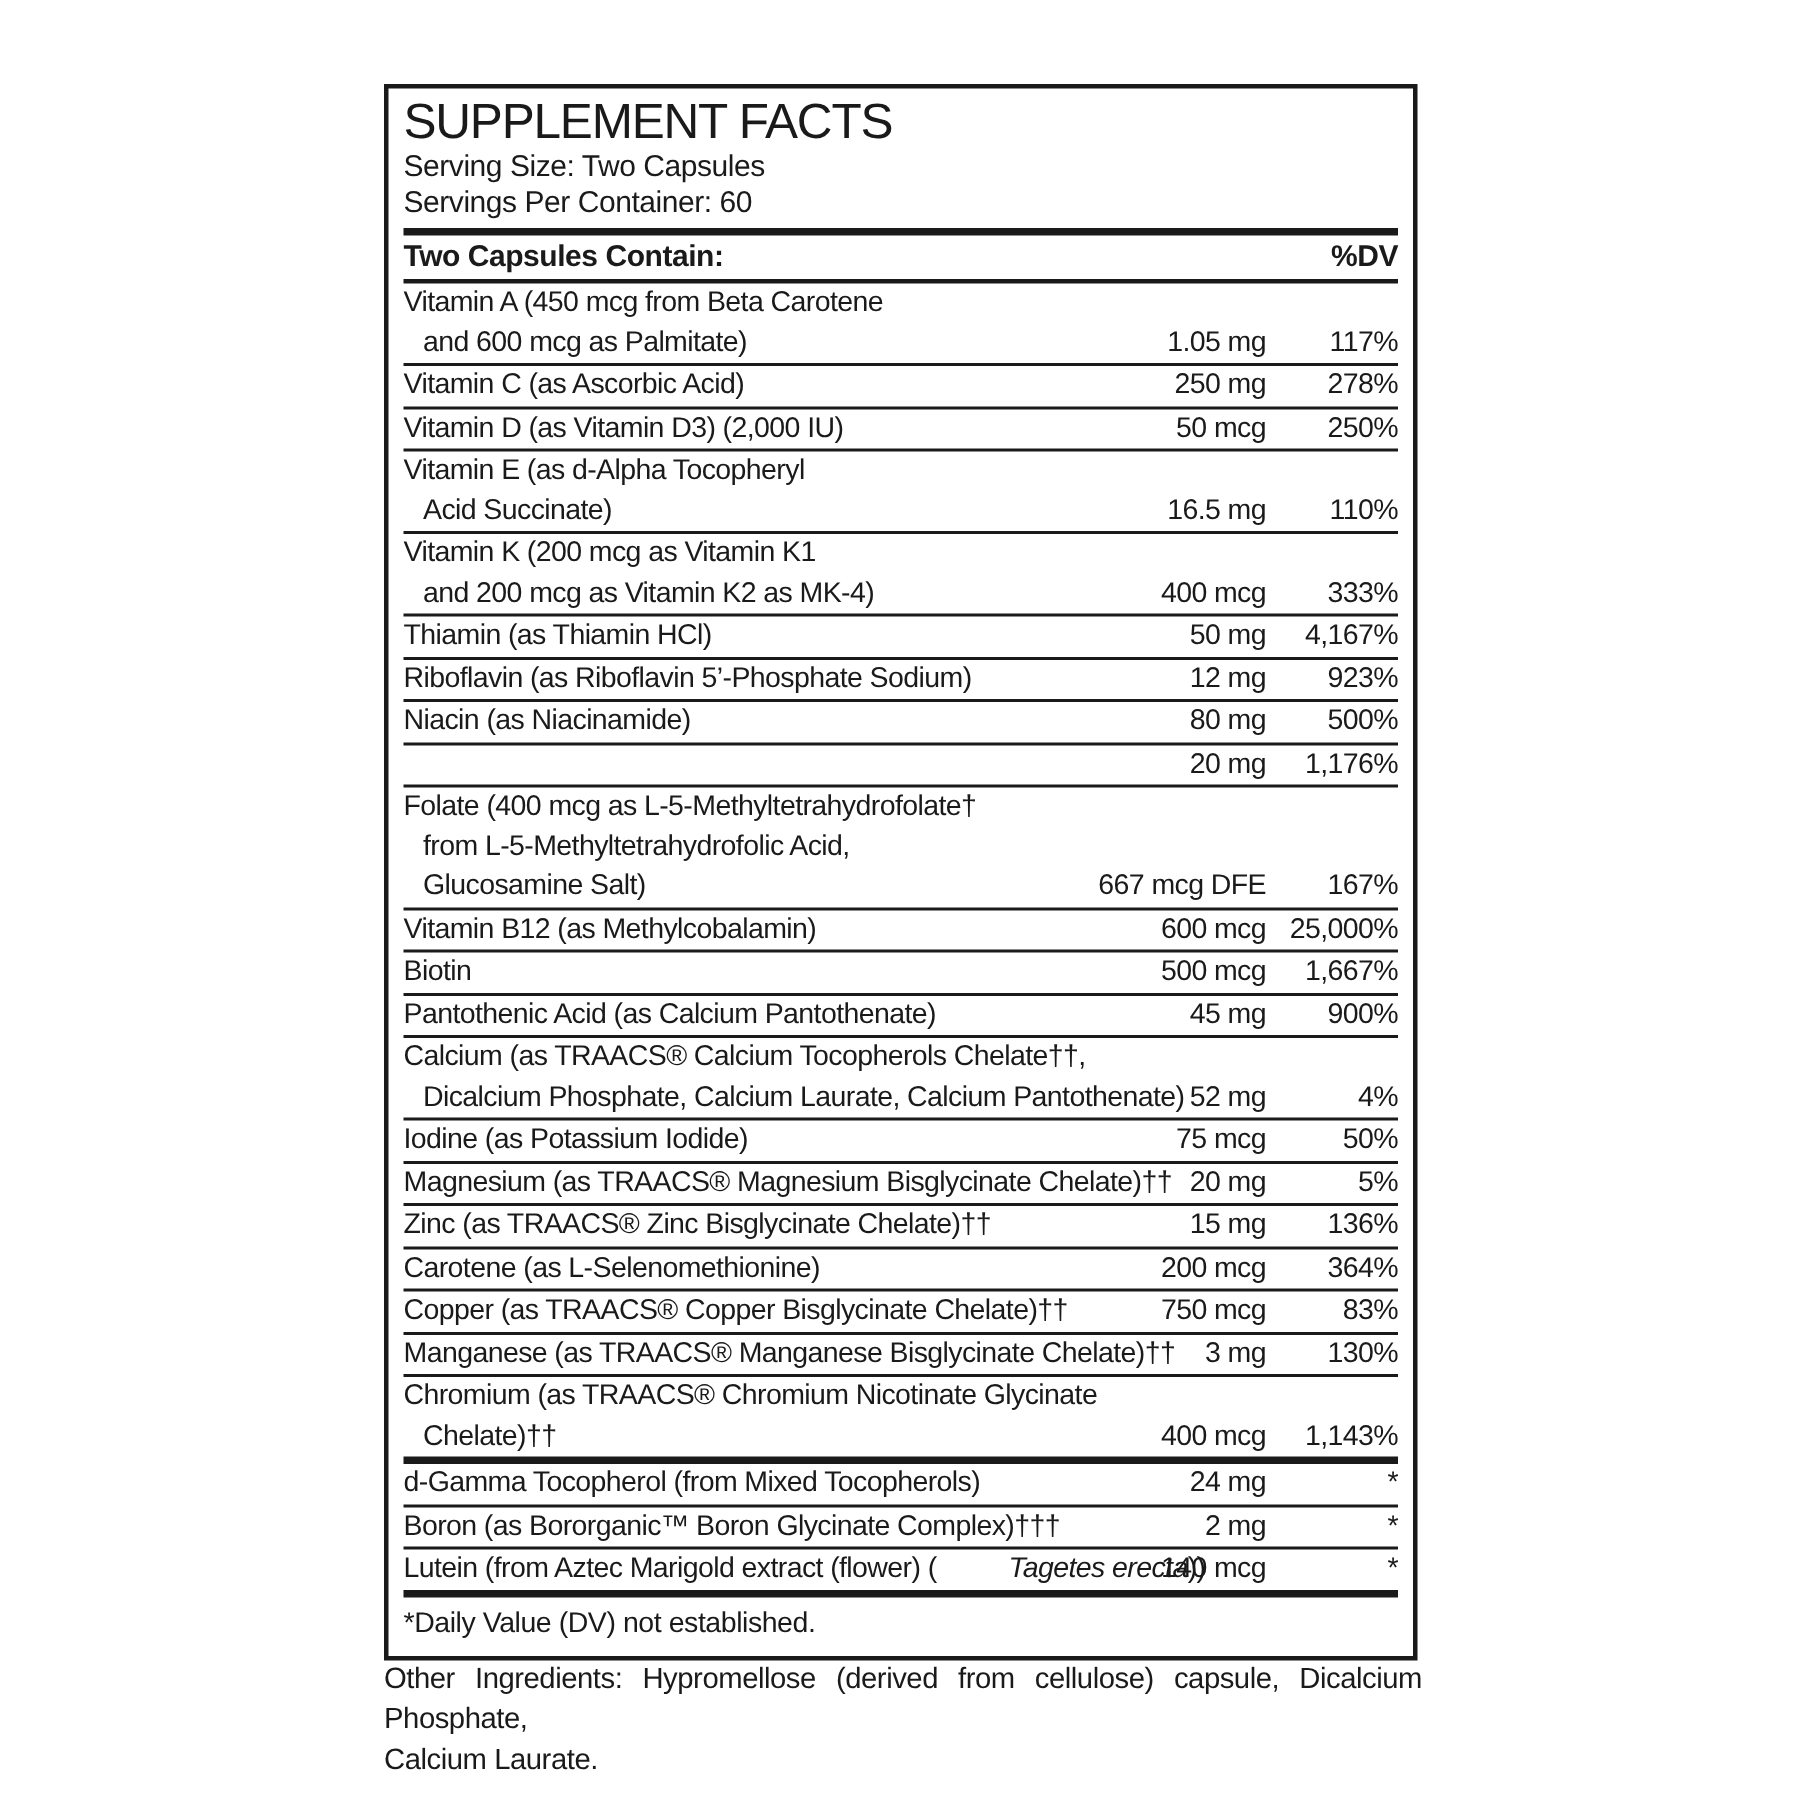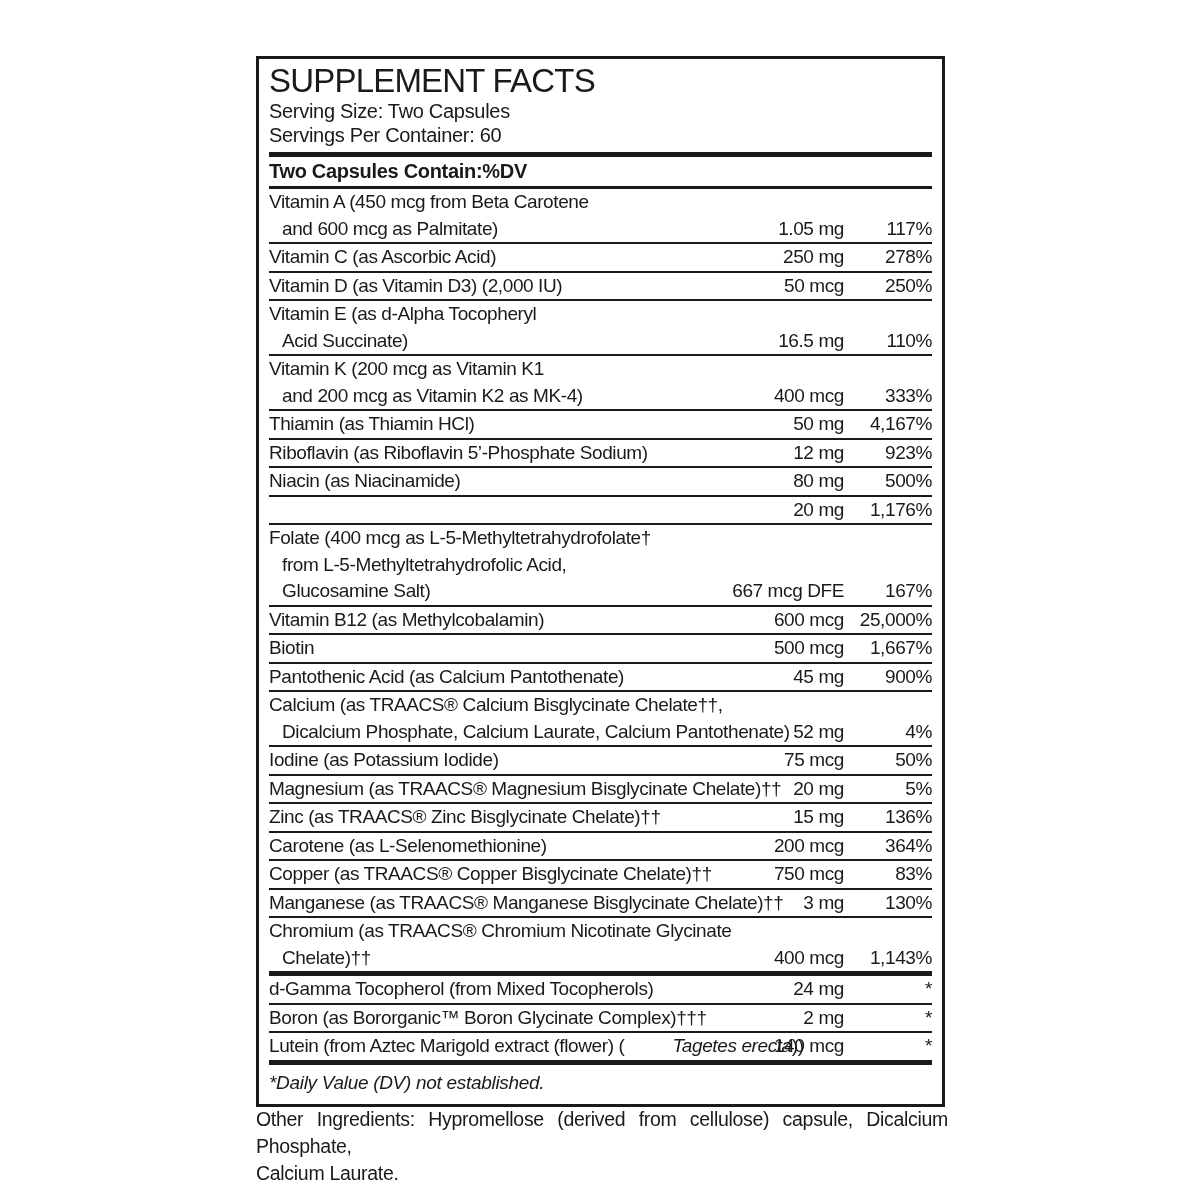--- a/index.html
+++ b/index.html
@@ -33,20 +33,21 @@
     font-size: 20px;
     line-height: 24px;
     letter-spacing: -0.3px;
   }
   .rule { background: #1a1a1a; }
   .rule-thick { height: 5px; }
   .rule-med { height: 3px; }
   .rule-top-gap { margin-top: 5px; }
   .header-row {
     display: flex;
+    justify-content: space-between;
     align-items: flex-end;
     font-weight: bold;
     font-size: 20px;
     line-height: 29px;
     letter-spacing: -0.3px;
   }
   .rows { width: 100%; }
   .row {
     display: flex;
     align-items: flex-end;
@@ -73,21 +74,20 @@
     text-align: right;
     white-space: nowrap;
     line-height: 26.5px;
   }
   .italic { font-style: italic; margin-left: 48px; }
   .footnote {
     font-size: 19px;
     line-height: 27px;
     letter-spacing: -0.3px;
     padding: 4px 0 8px 0;
-    font-style: italic;
   }
   .other {
     position: absolute;
     left: 256px;
     top: 1106px;
     width: 692px;
     font-size: 19.5px;
     letter-spacing: -0.3px;
   }
   .other .l1 {
@@ -199,21 +199,21 @@
       </div>
       <div class="row">
         <div class="label">
           <div class="line">Pantothenic Acid (as Calcium Pantothenate)</div>
         </div>
         <div class="amount">45 mg</div>
         <div class="dv">900%</div>
       </div>
       <div class="row">
         <div class="label">
-          <div class="line">Calcium (as TRAACS® Calcium Bisglycinate Chelate††,</div>
+          <div class="line">Calcium (as TRAACS® Calcium Tocopherols Chelate††,</div>
           <div class="line indent">Dicalcium Phosphate, Calcium Laurate, Calcium Pantothenate)</div>
         </div>
         <div class="amount">52 mg</div>
         <div class="dv">4%</div>
       </div>
       <div class="row">
         <div class="label">
           <div class="line">Iodine (as Potassium Iodide)</div>
         </div>
         <div class="amount">75 mcg</div>

